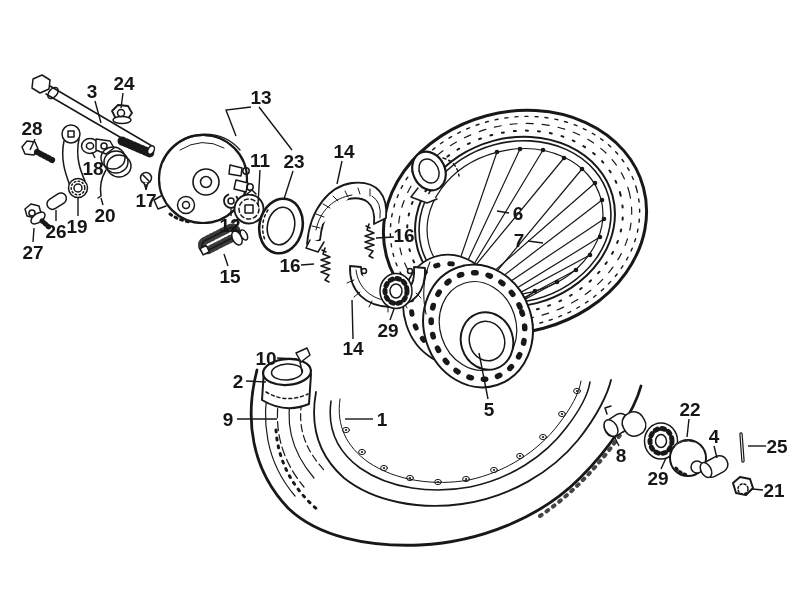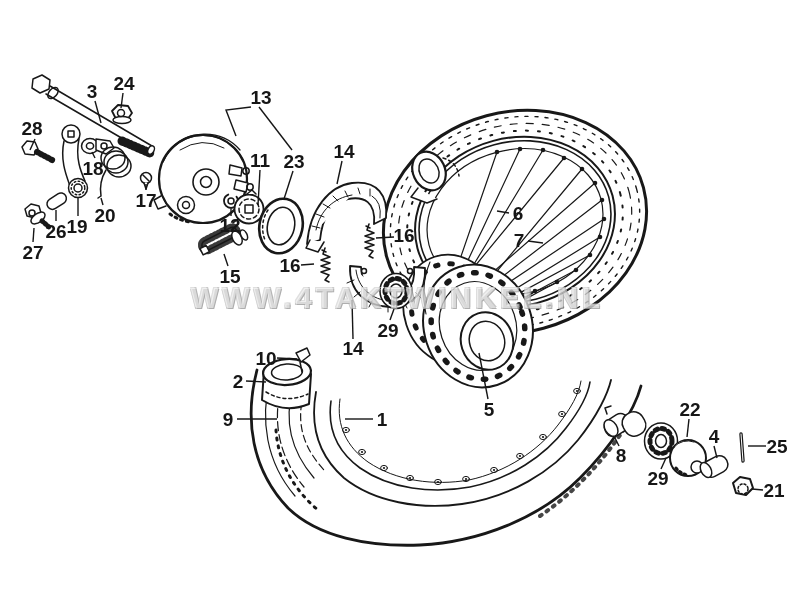--- a/index.html
+++ b/index.html
@@ -349,14 +349,13 @@
         <text x="777" y="446" text-anchor="middle" dominant-baseline="central" class="callout">25</text>
         <polyline points="619,446 615,438" class="leader"></polyline>
         <text x="621" y="455" text-anchor="middle" dominant-baseline="central" class="callout">8</text>
         <polyline points="661,469 666,458" class="leader"></polyline>
         <text x="658" y="478" text-anchor="middle" dominant-baseline="central" class="callout">29</text>
         <polyline points="763,490 752,489" class="leader"></polyline>
         <text x="774" y="490" text-anchor="middle" dominant-baseline="central" class="callout">21</text>
       </g>
 </svg>
 
-<div id="watermark">WWW.4TAKTWINKEL.NL</div>
 </div>
 
 </body></html>

